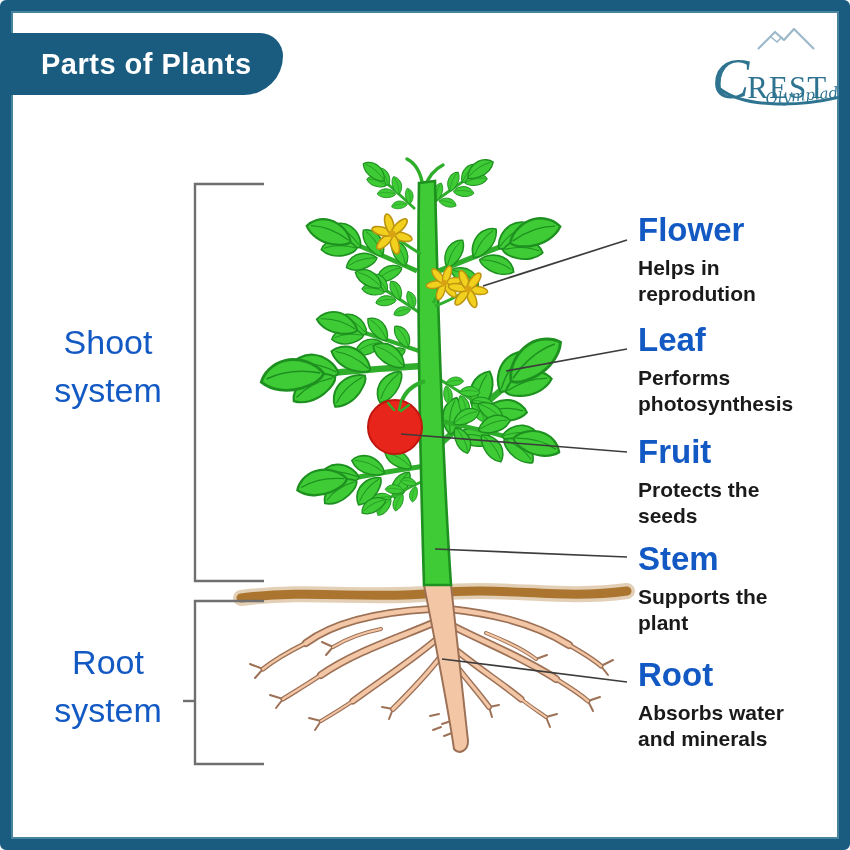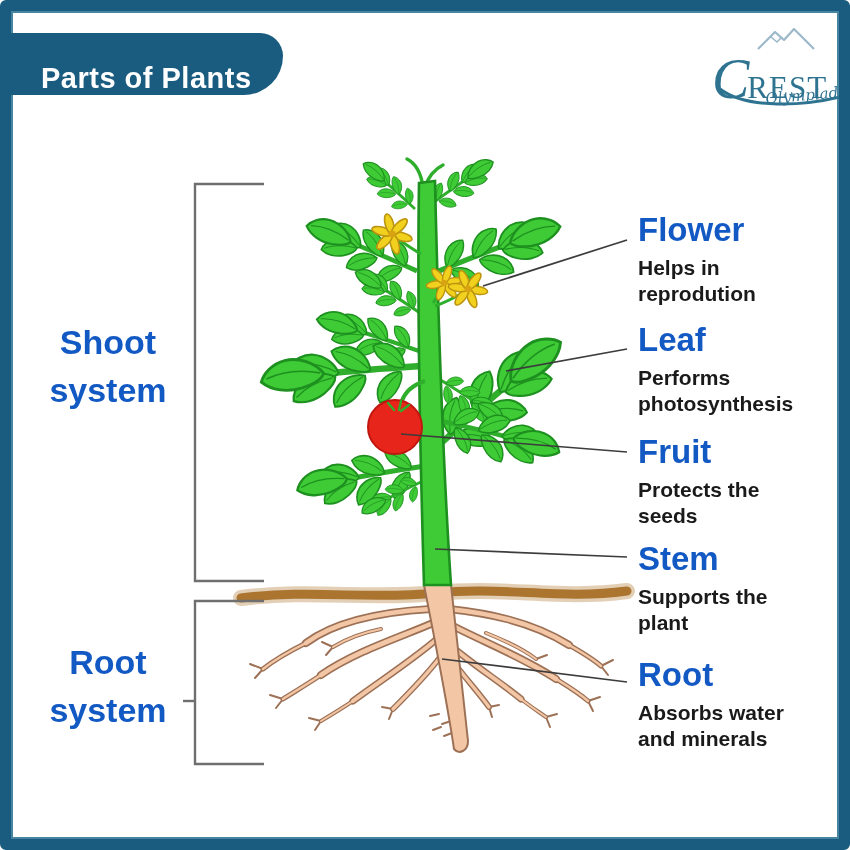--- a/index.html
+++ b/index.html
@@ -6,21 +6,21 @@
   .canvas{
     position:relative;width:850px;height:850px;background:#ffffff;
     border:11px solid #1a5c80;box-sizing:border-box;border-radius:6px;
     box-shadow:inset 0 0 0 2px #47849f;overflow:hidden;
     font-family:"Liberation Sans",sans-serif;
   }
   
   .title-badge{
     position:absolute;left:0;top:22px;width:272px;height:62px;z-index:5;
     background:#1a5c80;border-radius:0 26px 44px 0;
-    display:flex;align-items:flex-end;padding-left:30px;box-sizing:border-box;
+    display:flex;align-items:center;padding-left:30px;box-sizing:border-box;
   }
   .title-badge span{color:#ffffff;font-size:29px;font-weight:bold;letter-spacing:.5px;}
   
   .logo{position:absolute;left:695px;top:16px;width:148px;height:92px;z-index:5;color:#2e7390;}
   .logo-mountains{position:absolute;left:50px;top:0;}
   .logo-name{
     position:absolute;left:6px;top:8px;font-family:Liberation Serif, serif;
     font-size:31px;line-height:1.6;color:#2e7390;letter-spacing:1px;
   }
   .logo-name::first-letter{font-size:56px;font-style:italic;margin-right:-3px;}
@@ -28,21 +28,21 @@
   .logo-tagline{
     position:absolute;left:44px;top:60px;width:96px;text-align:right;
     font-family:"DejaVu Serif",serif;font-style:italic;font-size:15px;
     transform:rotate(-5deg);color:#2e7390;
   }
   
   .plant{position:absolute;left:0;top:0;z-index:1;}
   
   .sys-label{
     position:absolute;left:12px;width:170px;text-align:center;z-index:2;
-    color:#1359c4;font-weight:bold;font-size:34px;line-height:1.4;
+    color:#1359c4;font-weight:normal;font-size:34px;line-height:1.4;
     white-space:pre-line;
   }
   .sys-label.shoot{top:308px;}
   .sys-label.root{top:628px;}
   
   .part{position:absolute;left:627px;width:218px;z-index:2;}
   .part-name{color:#1359c4;font-weight:bold;font-size:33px;line-height:1;}
   .part-desc{color:#1a1a1a;font-weight:bold;font-size:21px;line-height:1.24;
     white-space:pre-line;margin-top:9px;}
   .part.flower{top:202px;} .part.leaf{top:312px;} .part.fruit{top:424px;}

